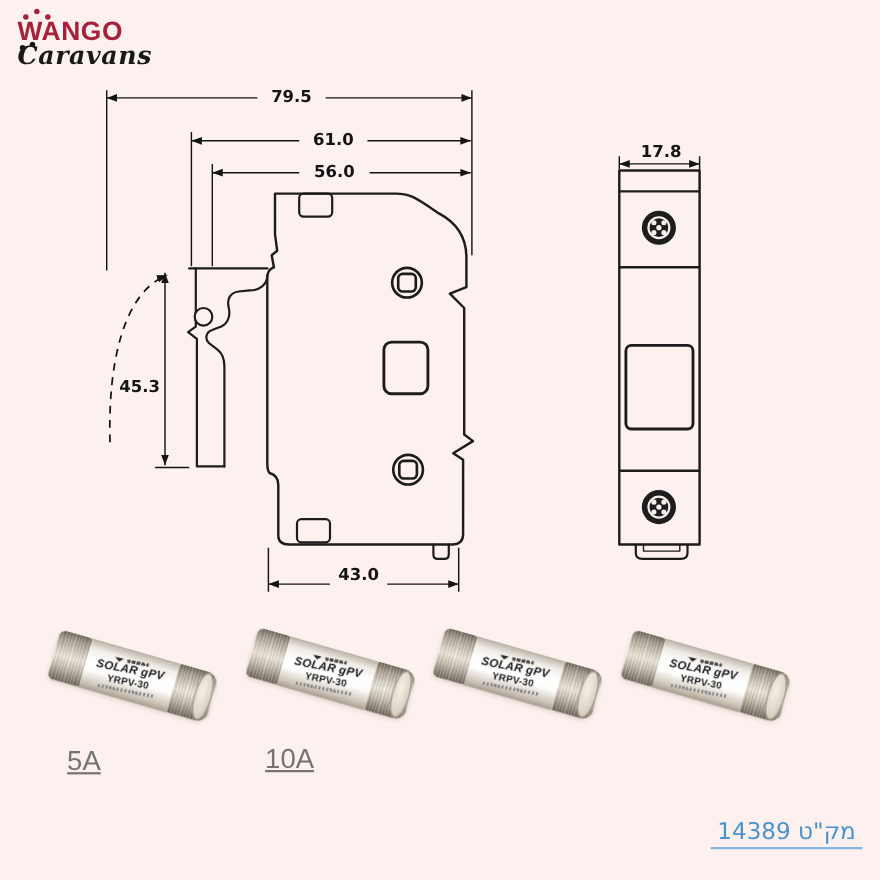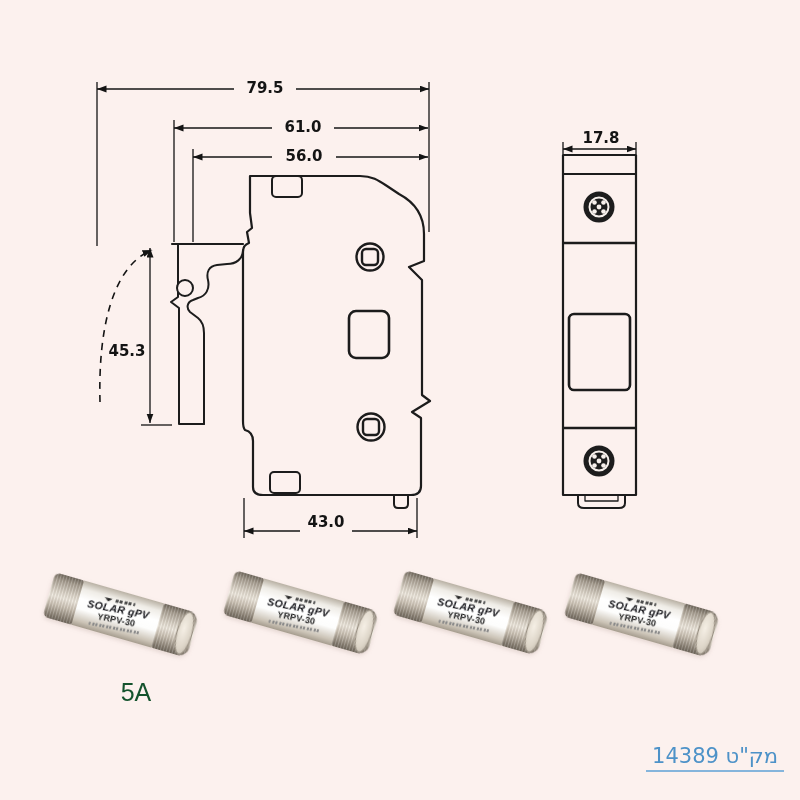--- a/index.html
+++ b/index.html
@@ -36,31 +36,40 @@
     box-shadow:inset 0 0 0 1px #948b7e;}
   .fbody{flex:1;display:flex;align-items:center;justify-content:center;
     background:linear-gradient(180deg,#b9b1a4 0%,#efece6 18%,#ffffff 40%,#fdfdfc 62%,#cbc3b6 88%,#a59c8e 100%);}
   .flabel{transform:rotate(-5deg);text-align:center;line-height:1.1;}
   .brandrow{display:flex;align-items:center;justify-content:center;gap:3px;height:5px;}
   .tri{display:inline-block;width:9px;height:4px;background:#262626;clip-path:polygon(0 0,100% 0,50% 100%);}
   .bdash{display:inline-block;width:20px;height:2.5px;background:repeating-linear-gradient(90deg,#4a4a4a 0 3px,transparent 3px 4.5px);}
   .fl1{font-style:italic;font-weight:700;font-size:10.5px;color:#15151a;letter-spacing:.3px;}
   .fl2{font-weight:700;font-size:9px;color:#1a1a1a;letter-spacing:.2px;}
   .fsmall{width:52px;height:3px;margin:1.5px auto 0;background:repeating-linear-gradient(90deg,#8a8a8a 0 2px,transparent 2px 3.5px);}
-  .amp{position:absolute;top:86px;left:15px;width:100%;text-align:center;font-size:25px;color:#14532d;}
+  .amp{position:absolute;top:86px;left:15px;width:100%;text-align:left;font-size:25px;color:#737373;text-decoration:underline;}
   
   .sku{position:absolute;top:744px;right:16px;direction:rtl;
     font-family:"DejaVu Sans",sans-serif;font-size:21px;color:#4d92c8;
     text-decoration:none;border-bottom:2px solid #85b5dc;padding:0 6px 2px 6px;}
 </style>
 </head>
 <body>
 
 <div class="page">
 
+  <div class="logo">
+    <span class="dot d1"></span>
+    <span class="dot d2"></span>
+    <span class="dot d3"></span>
+    <div class="logo-l1">WANGO</div>
+    <span class="ear e1"></span>
+    <span class="ear e2"></span>
+    <div class="logo-l2">Caravans</div>
+  </div>
 
   <svg class="drawing" width="800" height="565" viewBox="0 0 800 565">
     <defs>
       <marker id="arw" markerUnits="userSpaceOnUse" markerWidth="11" markerHeight="8" refX="9.5" refY="3.5" orient="auto-start-reverse">
         <path d="M0,0 L9.5,3.5 L0,7 Z" fill="#141414"></path>
       </marker>
     </defs>
 
     <g fill="none" stroke="#1c1c1c" stroke-width="2.2" stroke-linejoin="round" stroke-linecap="round">
 
@@ -191,20 +200,21 @@
               <span class="tri"></span>
               <span class="bdash"></span>
             </div>
           <div class="fl1">SOLAR gPV</div>
           <div class="fl2">YRPV-30</div>
           <div class="fsmall"></div>
         </div>
       </div>
       <div class="cap cap-r"></div>
     </div>
+    <div class="amp">10A</div>
   </div>
 
   <div class="fuse-item" style="left:396px;top:590px">
     <div class="fuse">
       <div class="cap cap-l"></div>
       <div class="fbody">
         <div class="flabel">
           <div class="brandrow">
               <span class="tri"></span>
               <span class="bdash"></span>

